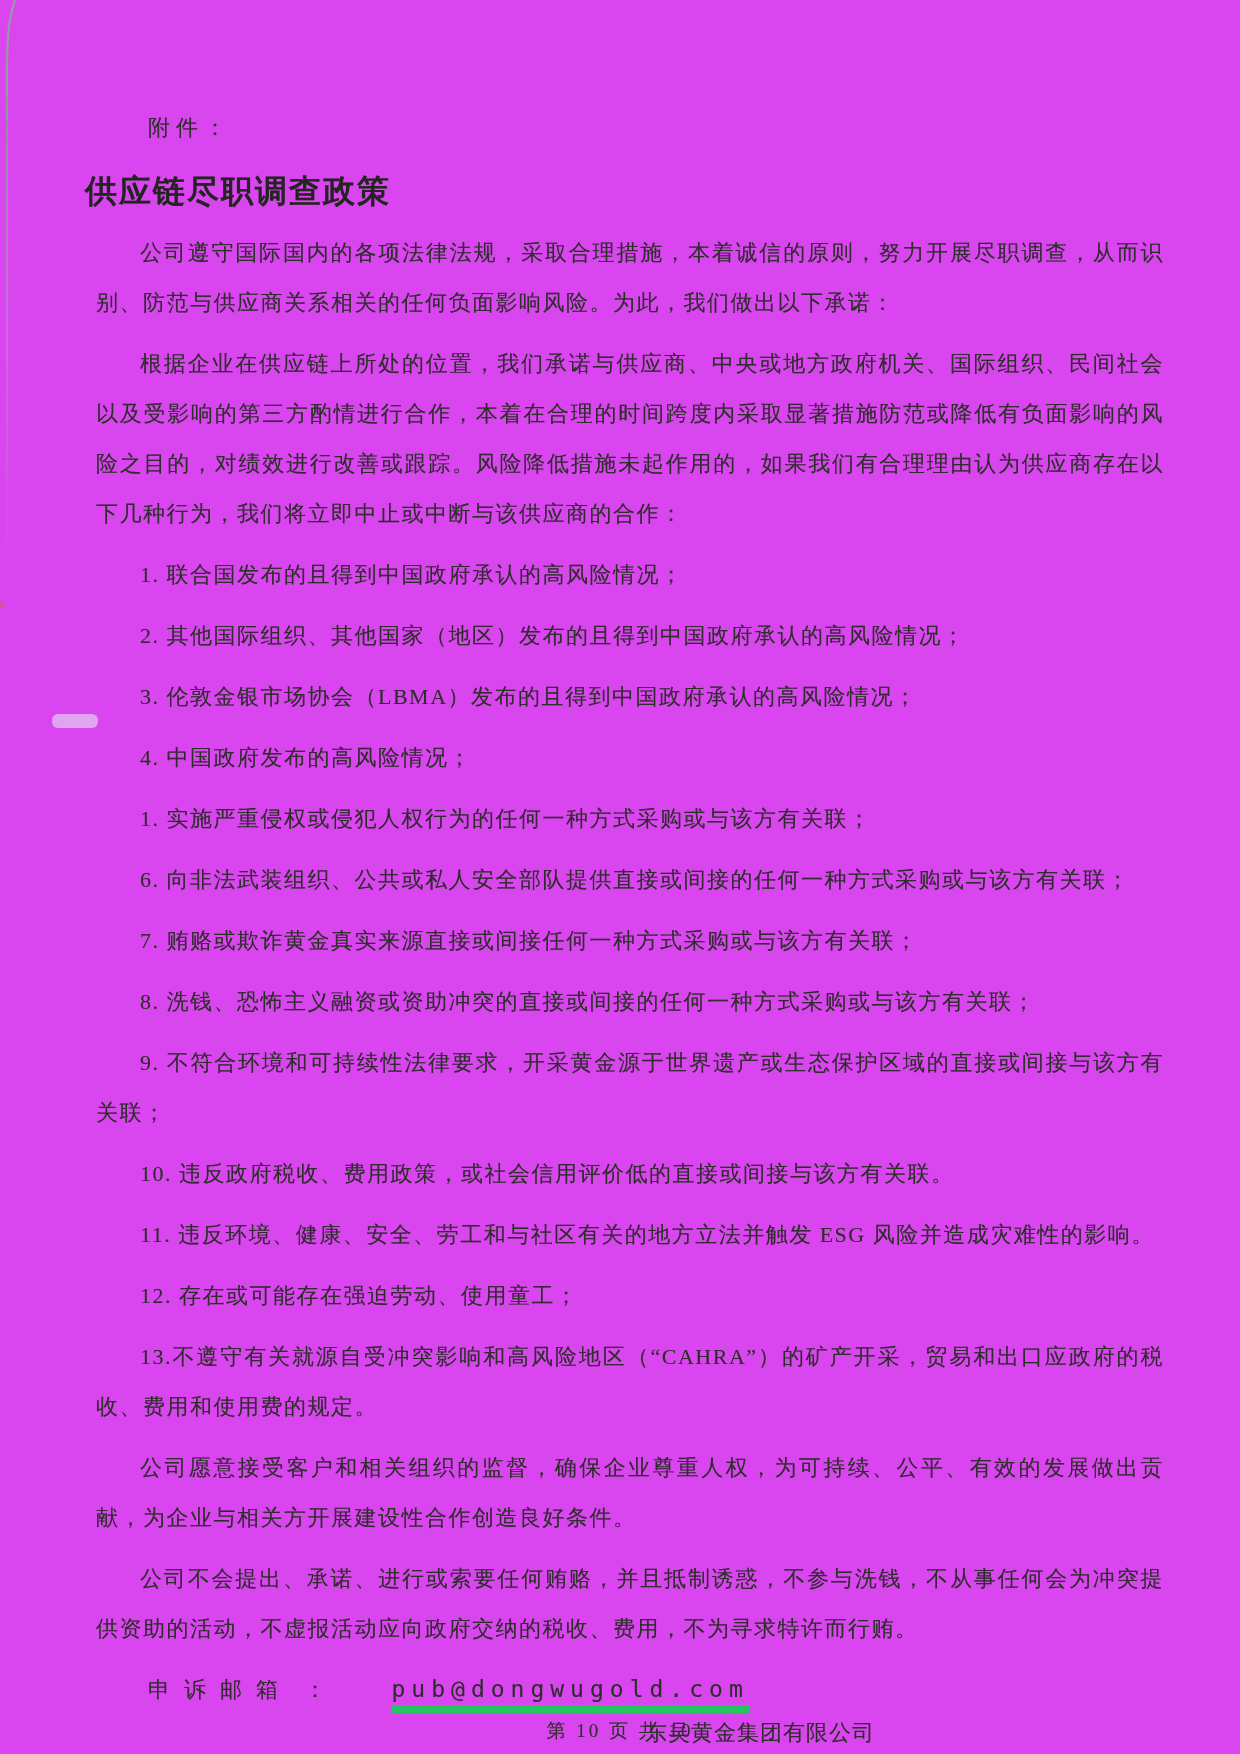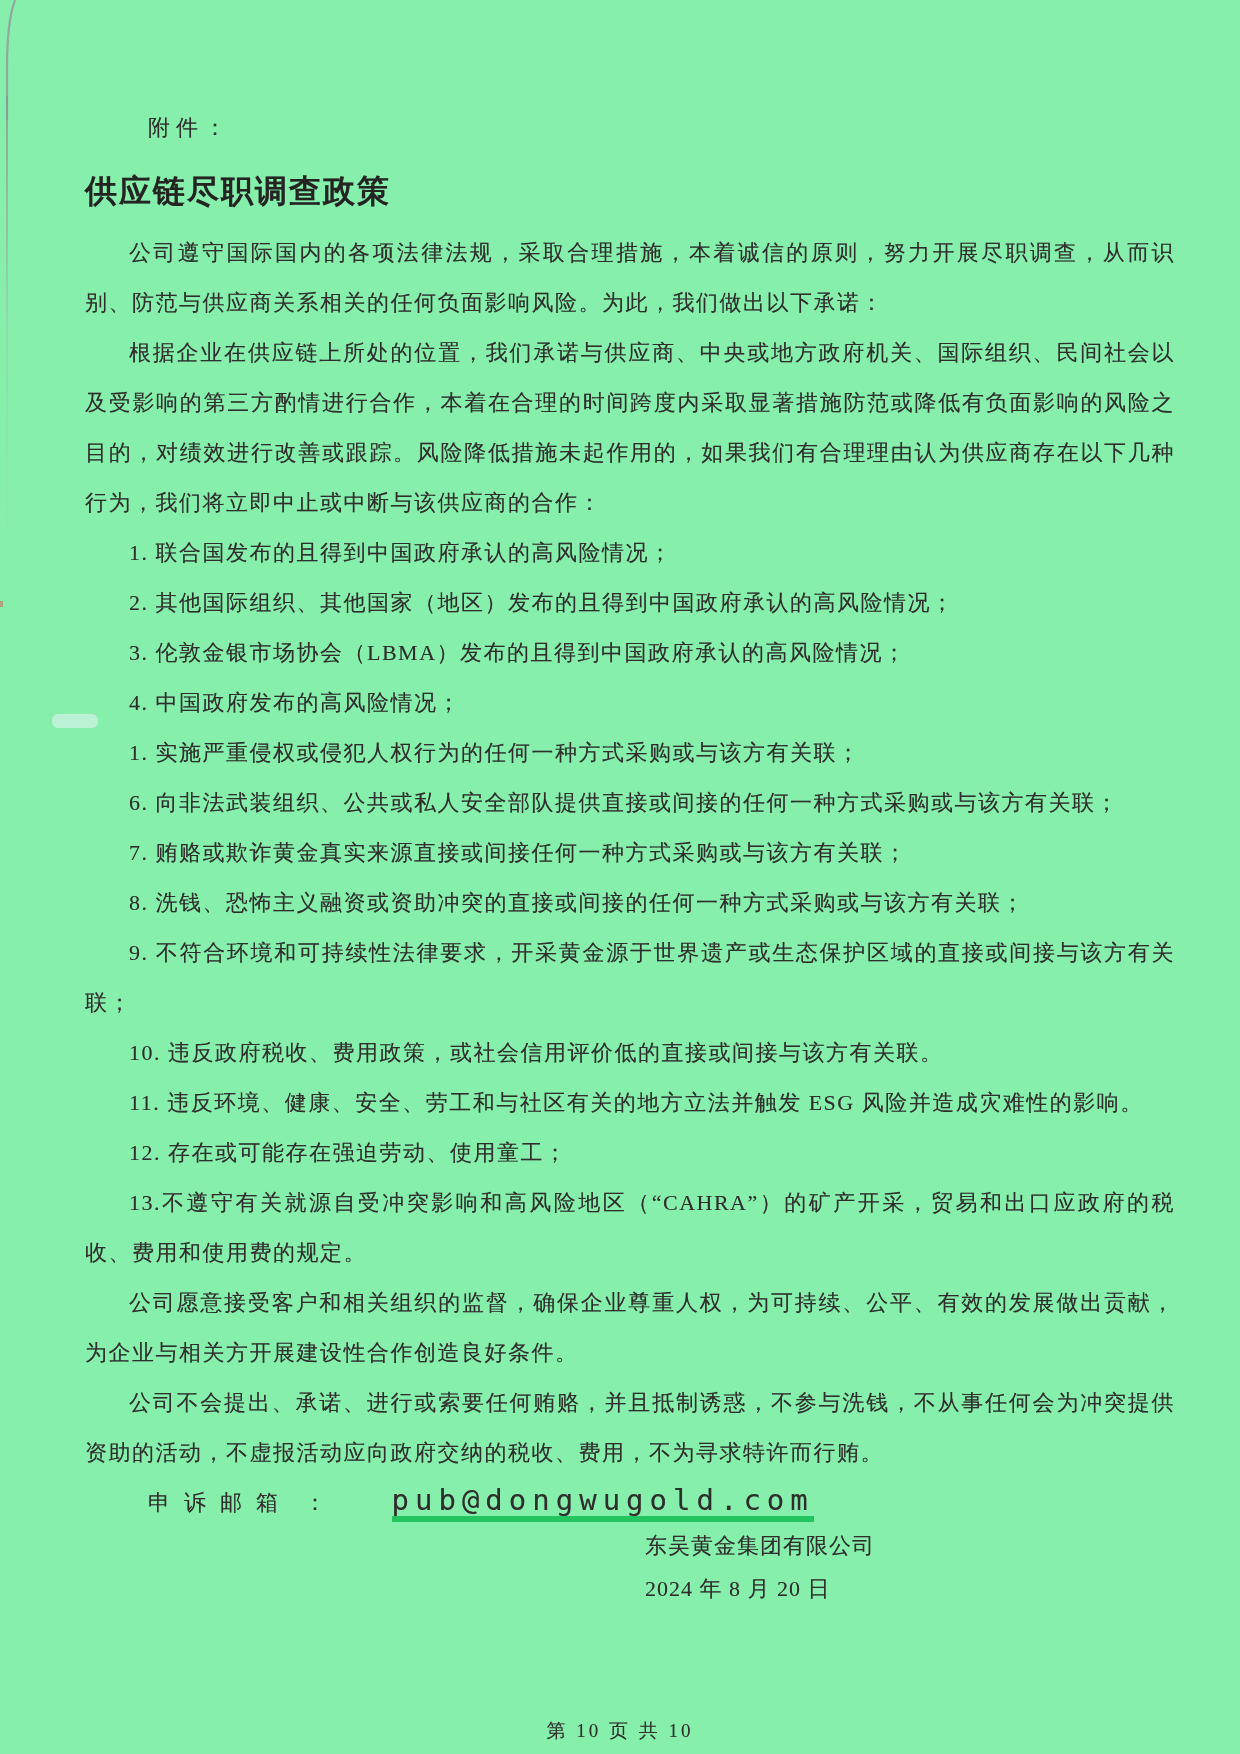--- a/index.html
+++ b/index.html
@@ -4,21 +4,21 @@
 <style>
   html, body {
     margin: 0;
     padding: 0;
     background: #ffffff;
   }
   .page {
     position: relative;
     width: 1240px;
     height: 1754px;
-    background: #86efac;
+    background: #d946ef;
     overflow: hidden;
     font-family: "Liberation Serif", "DejaVu Serif", serif;
     color: #2f2e2c;
     text-shadow: 0 0 0.6px rgba(45,45,45,0.35);
   }
   .content {
     padding: 0 65px 0 85px;
   }
   .attachment-line {
     margin-top: 106px;
@@ -36,42 +36,42 @@
     color: #242422;
   }
   .doc-body {
     margin-top: 14px;
     font-size: 22px;
     line-height: 50px;
     letter-spacing: 1.5px;
     text-align: justify;
   }
   .doc-body p {
-    margin: 0;
+    margin: 11px;
     text-indent: 2em;
   }
   .email-row {
     padding-left: 63px;
     white-space: nowrap;
     text-align: left;
   }
   .email-label {
     letter-spacing: 14px;
   }
   .email-sep {
     margin-left: 12px;
   }
   .email-addr {
     display: inline-block;
     margin-left: 64px;
     font-family: "DejaVu Sans Mono", "Liberation Mono", monospace;
-    font-size: 29px;
+    font-size: 23px;
     letter-spacing: 6px;
     line-height: 30px;
-    border-bottom: 6px solid #22c55e;
+    border-bottom: 8px solid #22c55e;
     padding-bottom: 1px;
   }
   .signature {
     width: 340px;
     margin-left: 560px;
     margin-top: -4px;
     text-align: left;
     font-size: 22px;
     line-height: 43px;
     letter-spacing: 1px;

